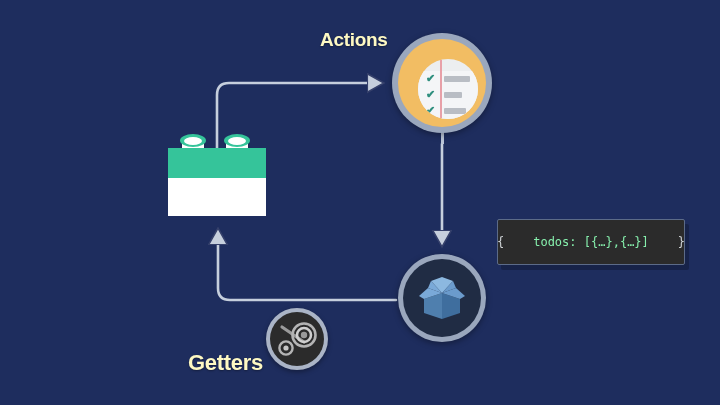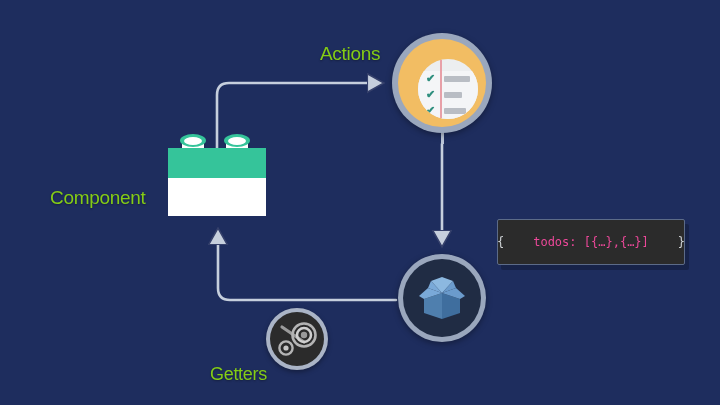--- a/index.html
+++ b/index.html
@@ -10,30 +10,29 @@
   #canvas {
     position: relative;
     width: 720px;
     height: 405px;
     background: #1e2d5e;
     overflow: hidden;
     font-family: "Liberation Sans", sans-serif;
   }
   .label {
     position: absolute;
-    color: #84cc16;
-    font-weight: normal;
+    color: #fef9c3;
+    font-weight: bold;
     letter-spacing: -0.3px;
     white-space: nowrap;
     text-shadow: 0 1px 2px rgba(0,0,0,0.35);
-    margin-top: 14px;
   }
   #label-actions   { left: 320px; top: 29px;  font-size: 19px; }
   #label-component { left: 50px;  top: 173px; font-size: 19px; }
-  #label-getters   { left: 210px; top: 350px; font-size: 18px; }
+  #label-getters   { left: 188px; top: 350px; font-size: 22px; }
   #label-state     { left: 406px; top: 352px; font-size: 25px; }
 
   
   #arrows {
     position: absolute;
     left: 0; top: 0;
     width: 720px; height: 405px;
   }
 
   
@@ -208,21 +207,21 @@
     display: flex;
     align-items: center;
     justify-content: center;
     font-family: "DejaVu Sans Mono", monospace;
     font-size: 12px;
   }
   #code-text {
     color: #cfd3d6;
     white-space: pre;
   }
-  .tok-key { color: #ec4899; }
+  .tok-key { color: #86efac; }
   .tok-punc { color: #cfd3d6; }
 </style>
 </head>
 <body>
 
 <div id="canvas">
 
   <svg id="arrows" viewBox="0 0 720 405" xmlns="http://www.w3.org/2000/svg">
     <defs>
       <marker id="ah-right" markerWidth="10" markerHeight="10" refX="2.2" refY="4" orient="auto" markerUnits="strokeWidth">
@@ -283,21 +282,20 @@
     </div>
     <div class="stud" id="stud-right">
       <div class="stud-body"></div>
       <div class="stud-rim">
         <div class="stud-hole"></div>
       </div>
     </div>
     <div id="brick-top"></div>
     <div id="brick-body"></div>
   </div>
-  <div class="label" id="label-component">Component</div>
 
   <div id="state">
     <div id="state-inner">
       <svg id="state-icon" width="50" height="46" viewBox="0 0 50 46" xmlns="http://www.w3.org/2000/svg">
         <polygon points="25,18 7,24 7,38 25,44 25,30" fill="#4f7fae"></polygon>
         <polygon points="25,18 43,24 43,38 25,44 25,30" fill="#3f6e9e"></polygon>
         <polygon points="25,18 11,13 2,21 7,24" fill="#7aa9d8"></polygon>
         <polygon points="25,18 39,13 48,21 43,24" fill="#6b9bcc"></polygon>
         <polygon points="25,18 14,6 25,2 36,6" fill="#8cb8e0"></polygon>
         <polygon points="25,18 14,6 11,13" fill="#7aa9d8"></polygon>

